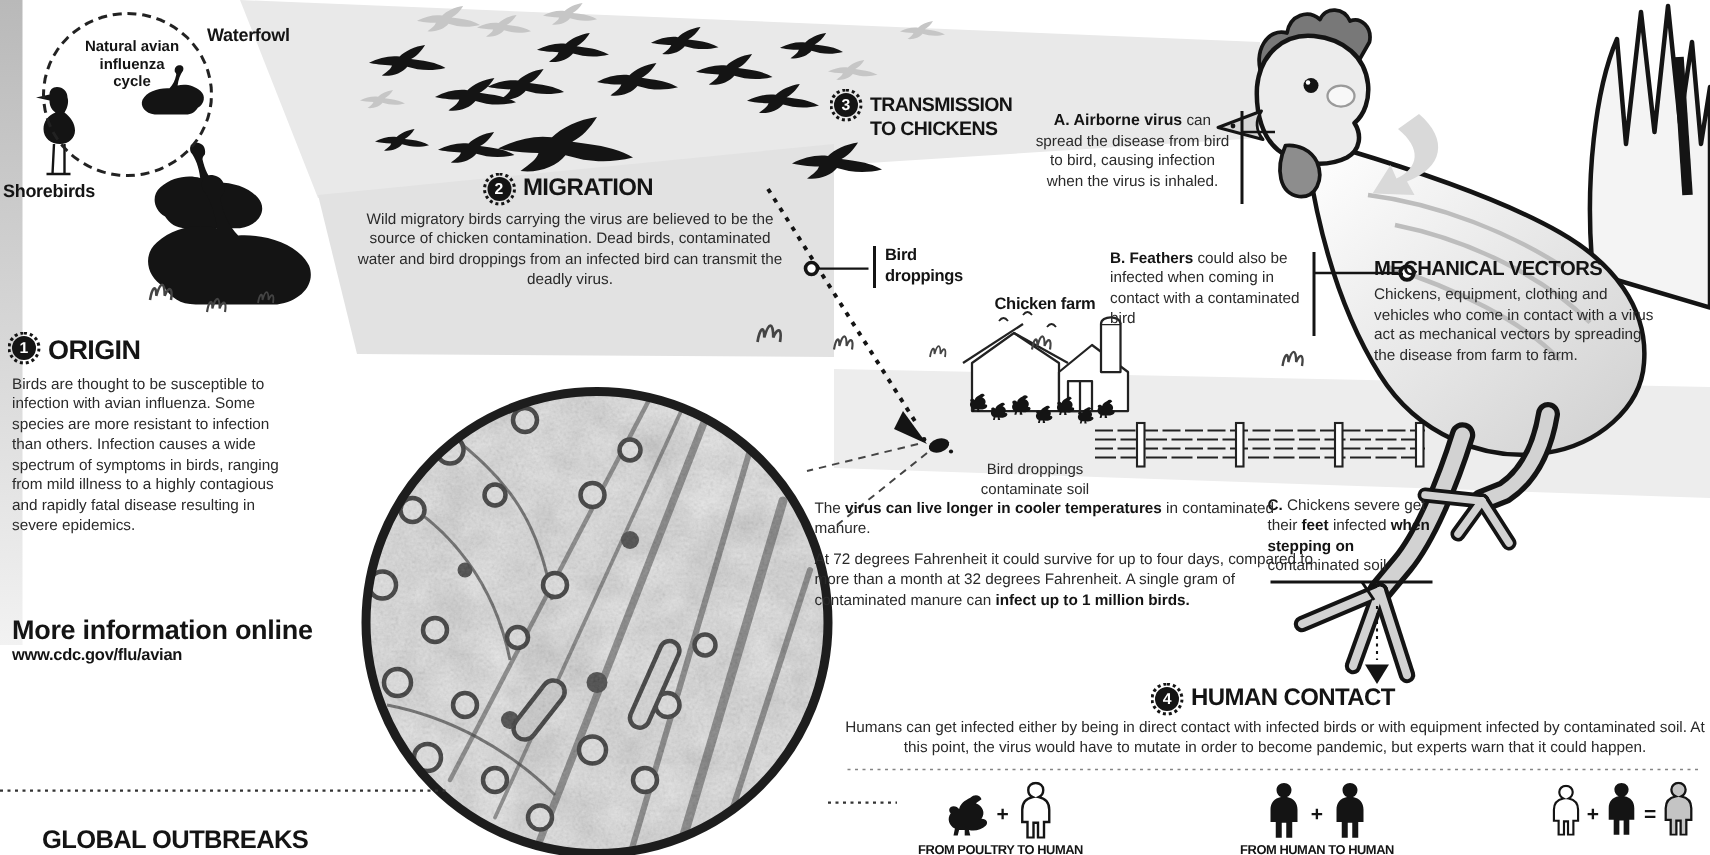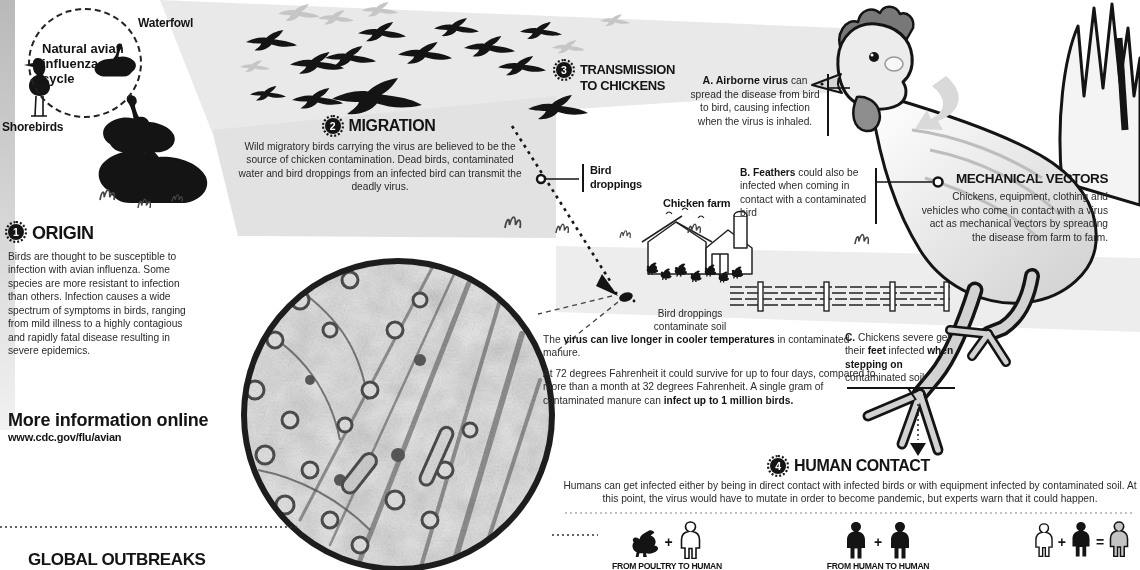--- a/index.html
+++ b/index.html
@@ -259,21 +259,21 @@
     <polygon points="910,443 926,443 918,456" fill="#141414"></polygon>
 
     <g stroke="#333" stroke-width="1.5" stroke-dasharray="2 3">
       <line x1="0" y1="527" x2="300" y2="527"></line>
       <line x1="552" y1="535" x2="598" y2="535"></line>
       <line x1="565" y1="513" x2="1135" y2="513" stroke-width="1" opacity="0.6"></line>
     </g>
   </svg>
 
   <div class="abs txt" style="left:28px;top:8px;width:110px;height:106px;border:2px dashed #222;border-radius:50%"></div>
-  <div class="abs txt prewrap" style="left:42px;top:42px;width:92px;text-align:left;font-weight:bold;font-size:13px;line-height:1.15">Natural avian
+  <div class="abs txt prewrap" style="left:42px;top:26px;width:92px;text-align:center;font-weight:bold;font-size:10px;line-height:1.15">Natural avian
 influenza
 cycle</div>
   <div class="abs txt lbl" style="left:138px;top:16px;font-size:12px">Waterfowl</div>
   <div class="abs txt lbl" style="left:2px;top:120px;font-size:12px">Shorebirds</div>
 
   <div class="abs txt hrow" style="left:8px;top:224px">
     <span class="badge">1</span>
     <span class="h1" style="font-size:18px">ORIGIN</span>
   </div>
   <div class="abs txt body10" style="left:8px;top:250px;width:192px">Birds are thought to be susceptible to infection with avian influenza. Some species are more resistant to infection than others. Infection causes a wide spectrum of symptoms in birds, ranging from mild illness to a highly contagious and rapidly fatal disease resulting in severe epidemics.</div>
@@ -296,21 +296,21 @@
   <div class="abs txt body10" style="left:688px;top:74px;width:134px;text-align:center">
     <b style="font-size:10.6px">A. Airborne virus</b><span> can spread the disease from bird to bird, causing infection when the virus is inhaled.</span>
   </div>
   <div class="abs txt body10" style="left:740px;top:166px;width:130px;text-align:left">
     <b>B. Feathers</b><span> could also be infected when coming in contact with a contaminated bird</span>
   </div>
   <div class="abs txt body10" style="left:845px;top:331px;width:120px">
     <b>C.</b><span> Chickens severe get their </span><b>feet</b><span> infected </span><b>when stepping on</b><span> contaminated soil</span>
   </div>
 
-  <div class="abs txt" style="left:916px;top:172px;width:192px;text-align:right">
+  <div class="abs txt" style="left:916px;top:172px;width:192px;text-align:left">
     <div class="h1" style="font-size:13.5px;margin-bottom:4px">MECHANICAL VECTORS</div>
     <div class="body10">Chickens, equipment, clothing and vehicles who come in contact with a virus act as mechanical vectors by spreading the disease from farm to farm.</div>
   </div>
 
   <div class="abs txt lbl prewrap" style="left:582px;top:164px;font-size:11px;line-height:1.25;border-left:2px solid #141414;padding-left:6px">Bird
 droppings</div>
   <div class="abs txt lbl" style="left:663px;top:197px;font-size:11px">Chicken farm</div>
   <div class="abs txt prewrap" style="left:615px;top:307px;width:150px;text-align:center;font-size:10px;line-height:1.3;color:#2a2a2a">Bird droppings
 contaminate soil</div>
 

